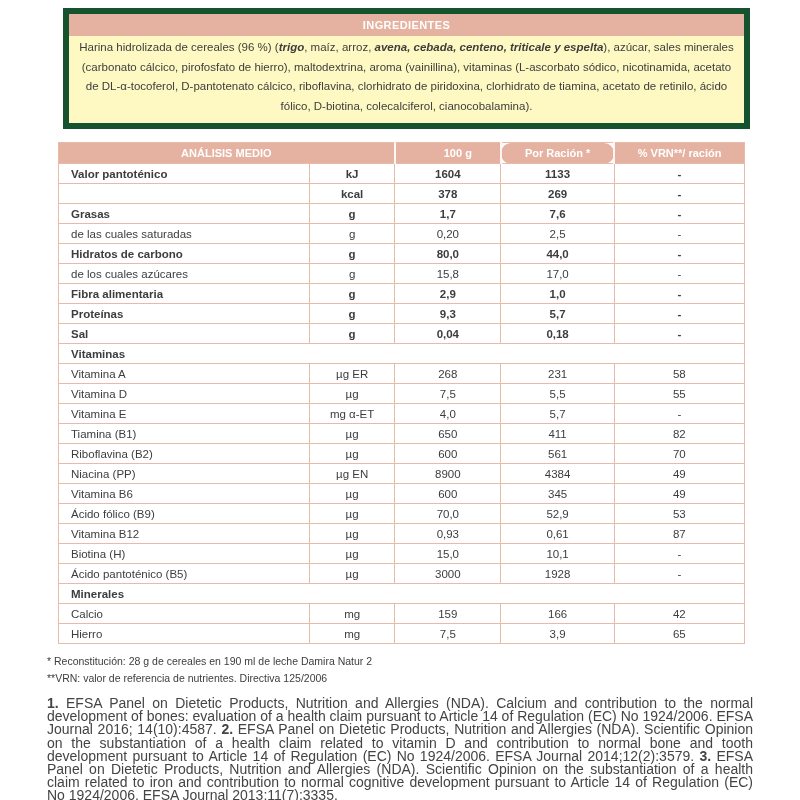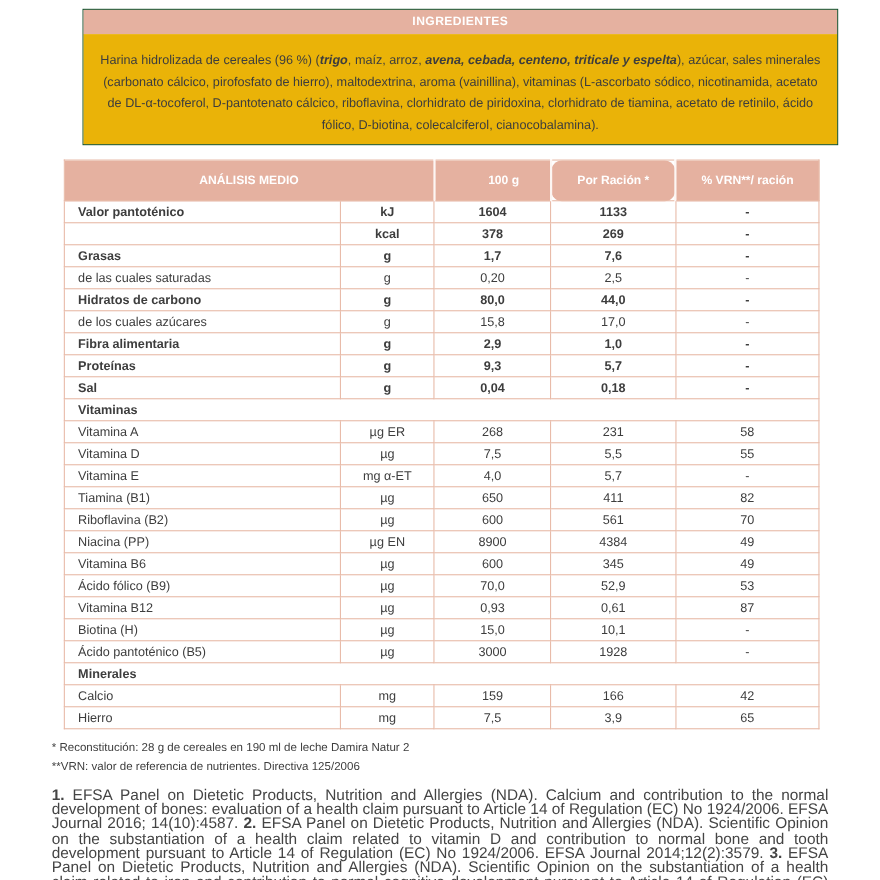--- a/index.html
+++ b/index.html
@@ -10,39 +10,39 @@
     color: #3d3d3d;
     overflow: hidden;
   }
   .page {
     width: 800px; height: 800px;
     padding: 8px 47px 0 47px;
   }
 
   
   .ingredients-box {
-    margin-left: 28px;
+    margin-left: 16px;
     width: 687px;
-    border: 1px solid #14532d;
+    border: 6px solid #14532d;
   }
   .ingredients-header {
     background: #e5b1a0;
     color: #ffffff;
     font-weight: bold;
     font-size: 11px;
     letter-spacing: 0.4px;
     text-align: center;
     padding: 5px 0 5px 0;
   }
   .ingredients-body {
-    background: #eab308;
+    background: #fef9c3;
     font-size: 11.5px;
     line-height: 19.5px;
     text-align: center;
-    padding: 15px 10px 7px 10px;
+    padding: 2px 10px 7px 10px;
   }
   .ingredients-body .bi { font-weight: bold; font-style: italic; }
 
   
   .analysis-table {
     margin-top: 13px;
     margin-left: 11px;
     width: 687px;
     border-collapse: collapse;
     border: 1.5px solid #d89c8a;
@@ -52,21 +52,21 @@
     border: 1px solid #e8bba9;
     height: 20px;
     vertical-align: middle;
   }
   .analysis-table thead th {
     background: #e5b1a0;
     color: #ffffff;
     font-weight: bold;
     font-size: 11px;
     text-align: center;
-    height: 37px;
+    height: 21px;
   }
   .analysis-table thead th + th { border-left: 2px solid #fdf6f3; }
   .col-100g { width: 15.5%; padding-left: 20px; }
   .col-racion { width: 16.5%; border-radius: 10px; }
   .col-vrn { width: 19%; }
   .analysis-table td.name { text-align: left; padding-left: 12px; }
   .analysis-table td.unit, .analysis-table td.val { text-align: center; }
   .analysis-table tr.bold td { font-weight: bold; }
   .analysis-table td.section {
     font-weight: bold;

